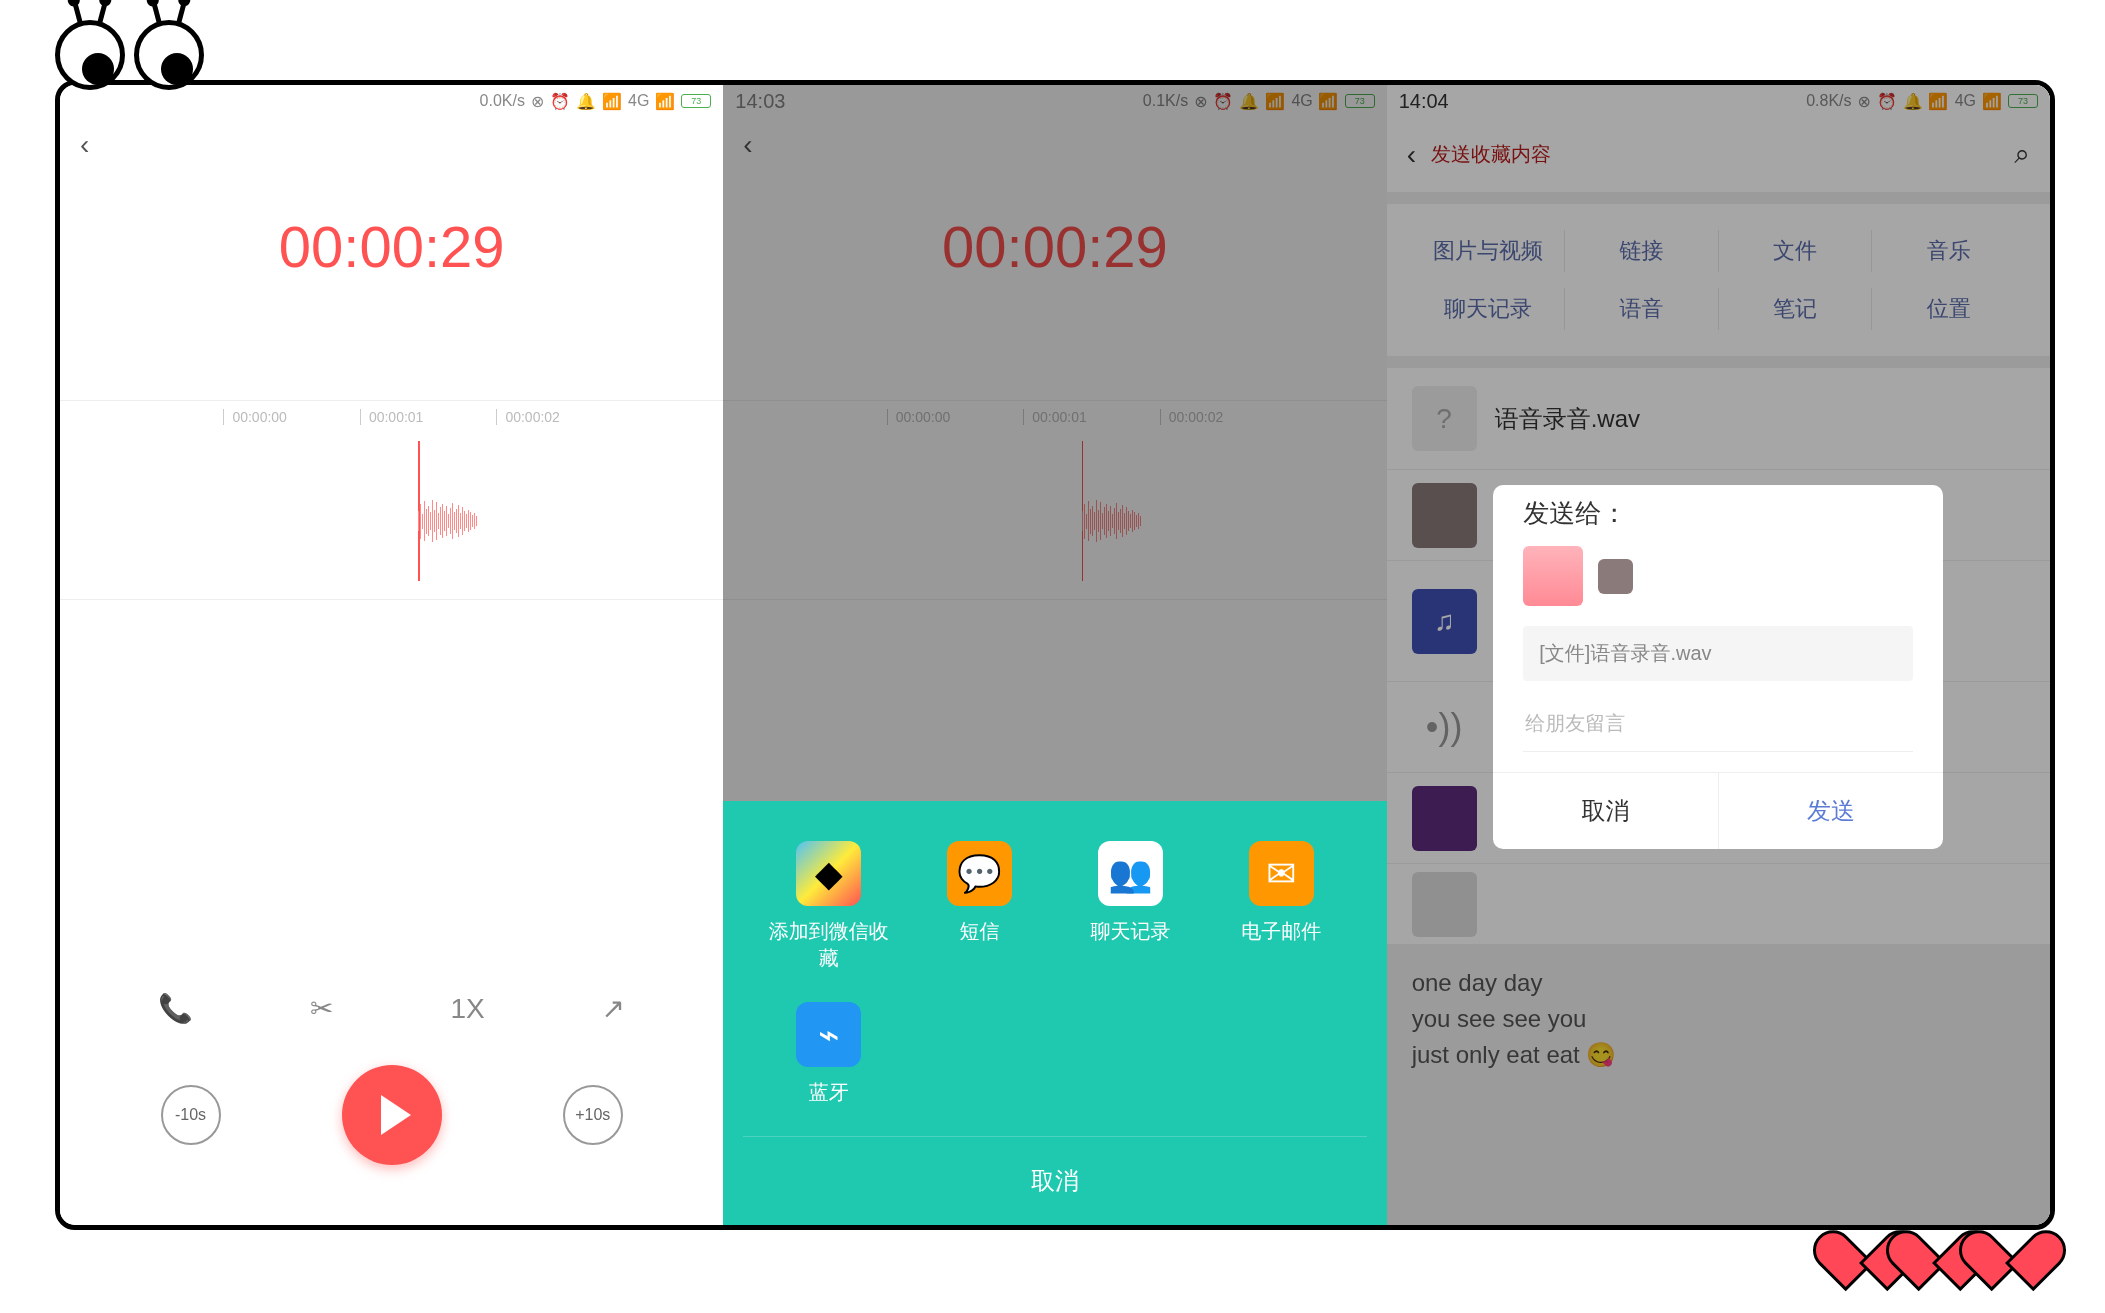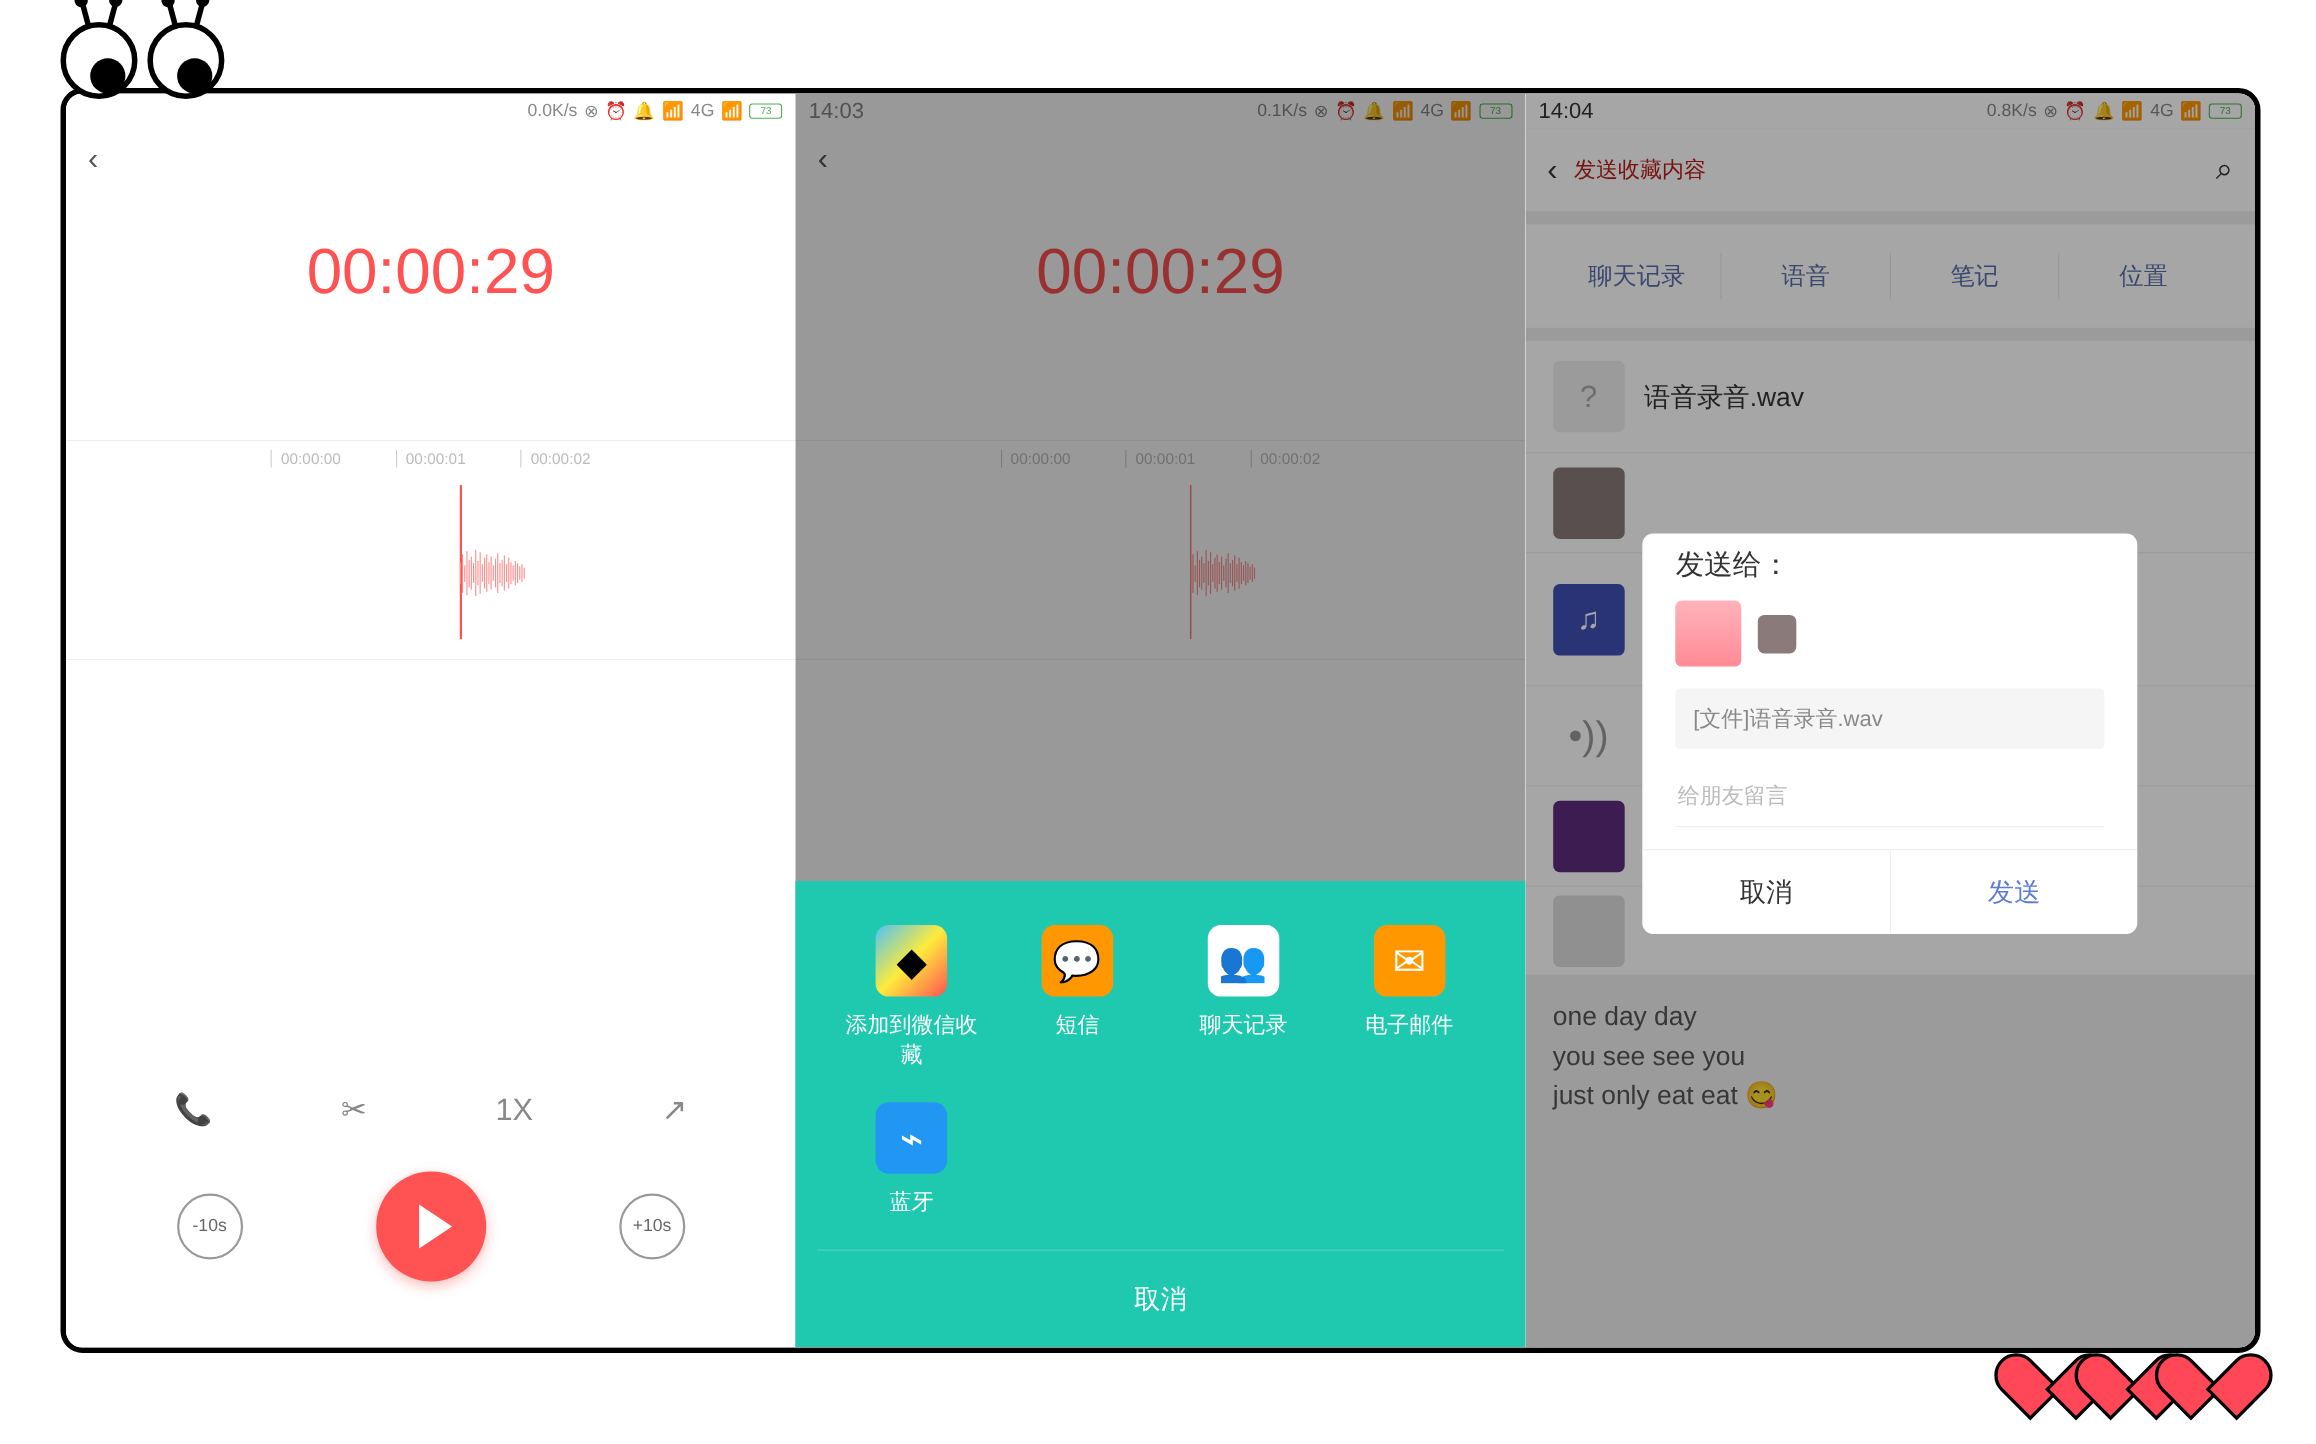--- a/index.html
+++ b/index.html
@@ -25,21 +25,21 @@
   .status-bar { height: 32px; display: flex; align-items: center; justify-content: flex-end; padding: 0 12px; font-size: 16px; color: #888; gap: 6px; }
   .status-bar .time { margin-right: auto; color: #888; font-size: 20px; }
   .bat { display: inline-block; width: 30px; height: 14px; border: 1.5px solid #4caf50; border-radius: 3px; position: relative; }
   .bat::after { content: '73'; position: absolute; font-size: 9px; color: #4caf50; left: 50%; top: 50%; transform: translate(-50%, -50%); }
   
   
   .s1 { background: #fff; }
   .back-btn { padding: 12px 20px; font-size: 28px; color: #555; }
   .timer { text-align: center; font-size: 58px; color: #ff5252; font-weight: 500; margin-top: 40px; }
   .waveform { margin-top: 120px; height: 200px; position: relative; border-top: 1px solid #eee; border-bottom: 1px solid #eee; }
-  .wf-ticks { display: flex; justify-content: center; font-size: 14px; color: #bbb; padding-top: 8px; gap: 50px; }
+  .wf-ticks { display: flex; justify-content: center; font-size: 14px; color: #bbb; padding-top: 8px; gap: 73px; }
   .wf-tick { padding-left: 8px; border-left: 1px solid #ccc; }
   .wf-line { position: absolute; top: 40px; left: 54%; width: 1.5px; height: 140px; background: #ff5252; }
   .wf-bars { position: absolute; top: 80px; left: 54%; display: flex; align-items: center; height: 80px; gap: 1px; }
   .wf-bars span { display: inline-block; width: 1px; background: #ff8a8a; }
   
   .controls { position: absolute; bottom: 60px; left: 0; right: 0; }
   .ctrl-row1 { display: flex; justify-content: space-around; align-items: center; padding: 0 40px; margin-bottom: 40px; }
   .ctrl-icon { font-size: 28px; color: #888; cursor: pointer; }
   .ctrl-row2 { display: flex; justify-content: space-around; align-items: center; padding: 0 40px; }
   .skip-btn { width: 60px; height: 60px; border: 2.5px solid #999; border-radius: 50%; display: flex; align-items: center; justify-content: center; font-size: 16px; color: #666; cursor: pointer; position: relative; }
@@ -272,20 +272,26 @@
       <span>📶</span>
       <span class="bat"></span>
     </div>
     <div class="nav-bar">
       <span class="nav-back">‹</span>
       <span class="nav-title">发送收藏内容</span>
       <span class="nav-search">⌕</span>
     </div>
     <div class="filter-bar">
       <div class="filter-row">
+        <span class="filter-item">图片与视频</span>
+        <span class="filter-item">链接</span>
+        <span class="filter-item">文件</span>
+        <span class="filter-item">音乐</span>
+      </div>
+      <div class="filter-row">
         <span class="filter-item">聊天记录</span>
         <span class="filter-item">语音</span>
         <span class="filter-item">笔记</span>
         <span class="filter-item">位置</span>
       </div>
     </div>
     <div class="list">
       <div class="list-item">
         <div class="li-icon">?</div>
         <div class="li-text">

